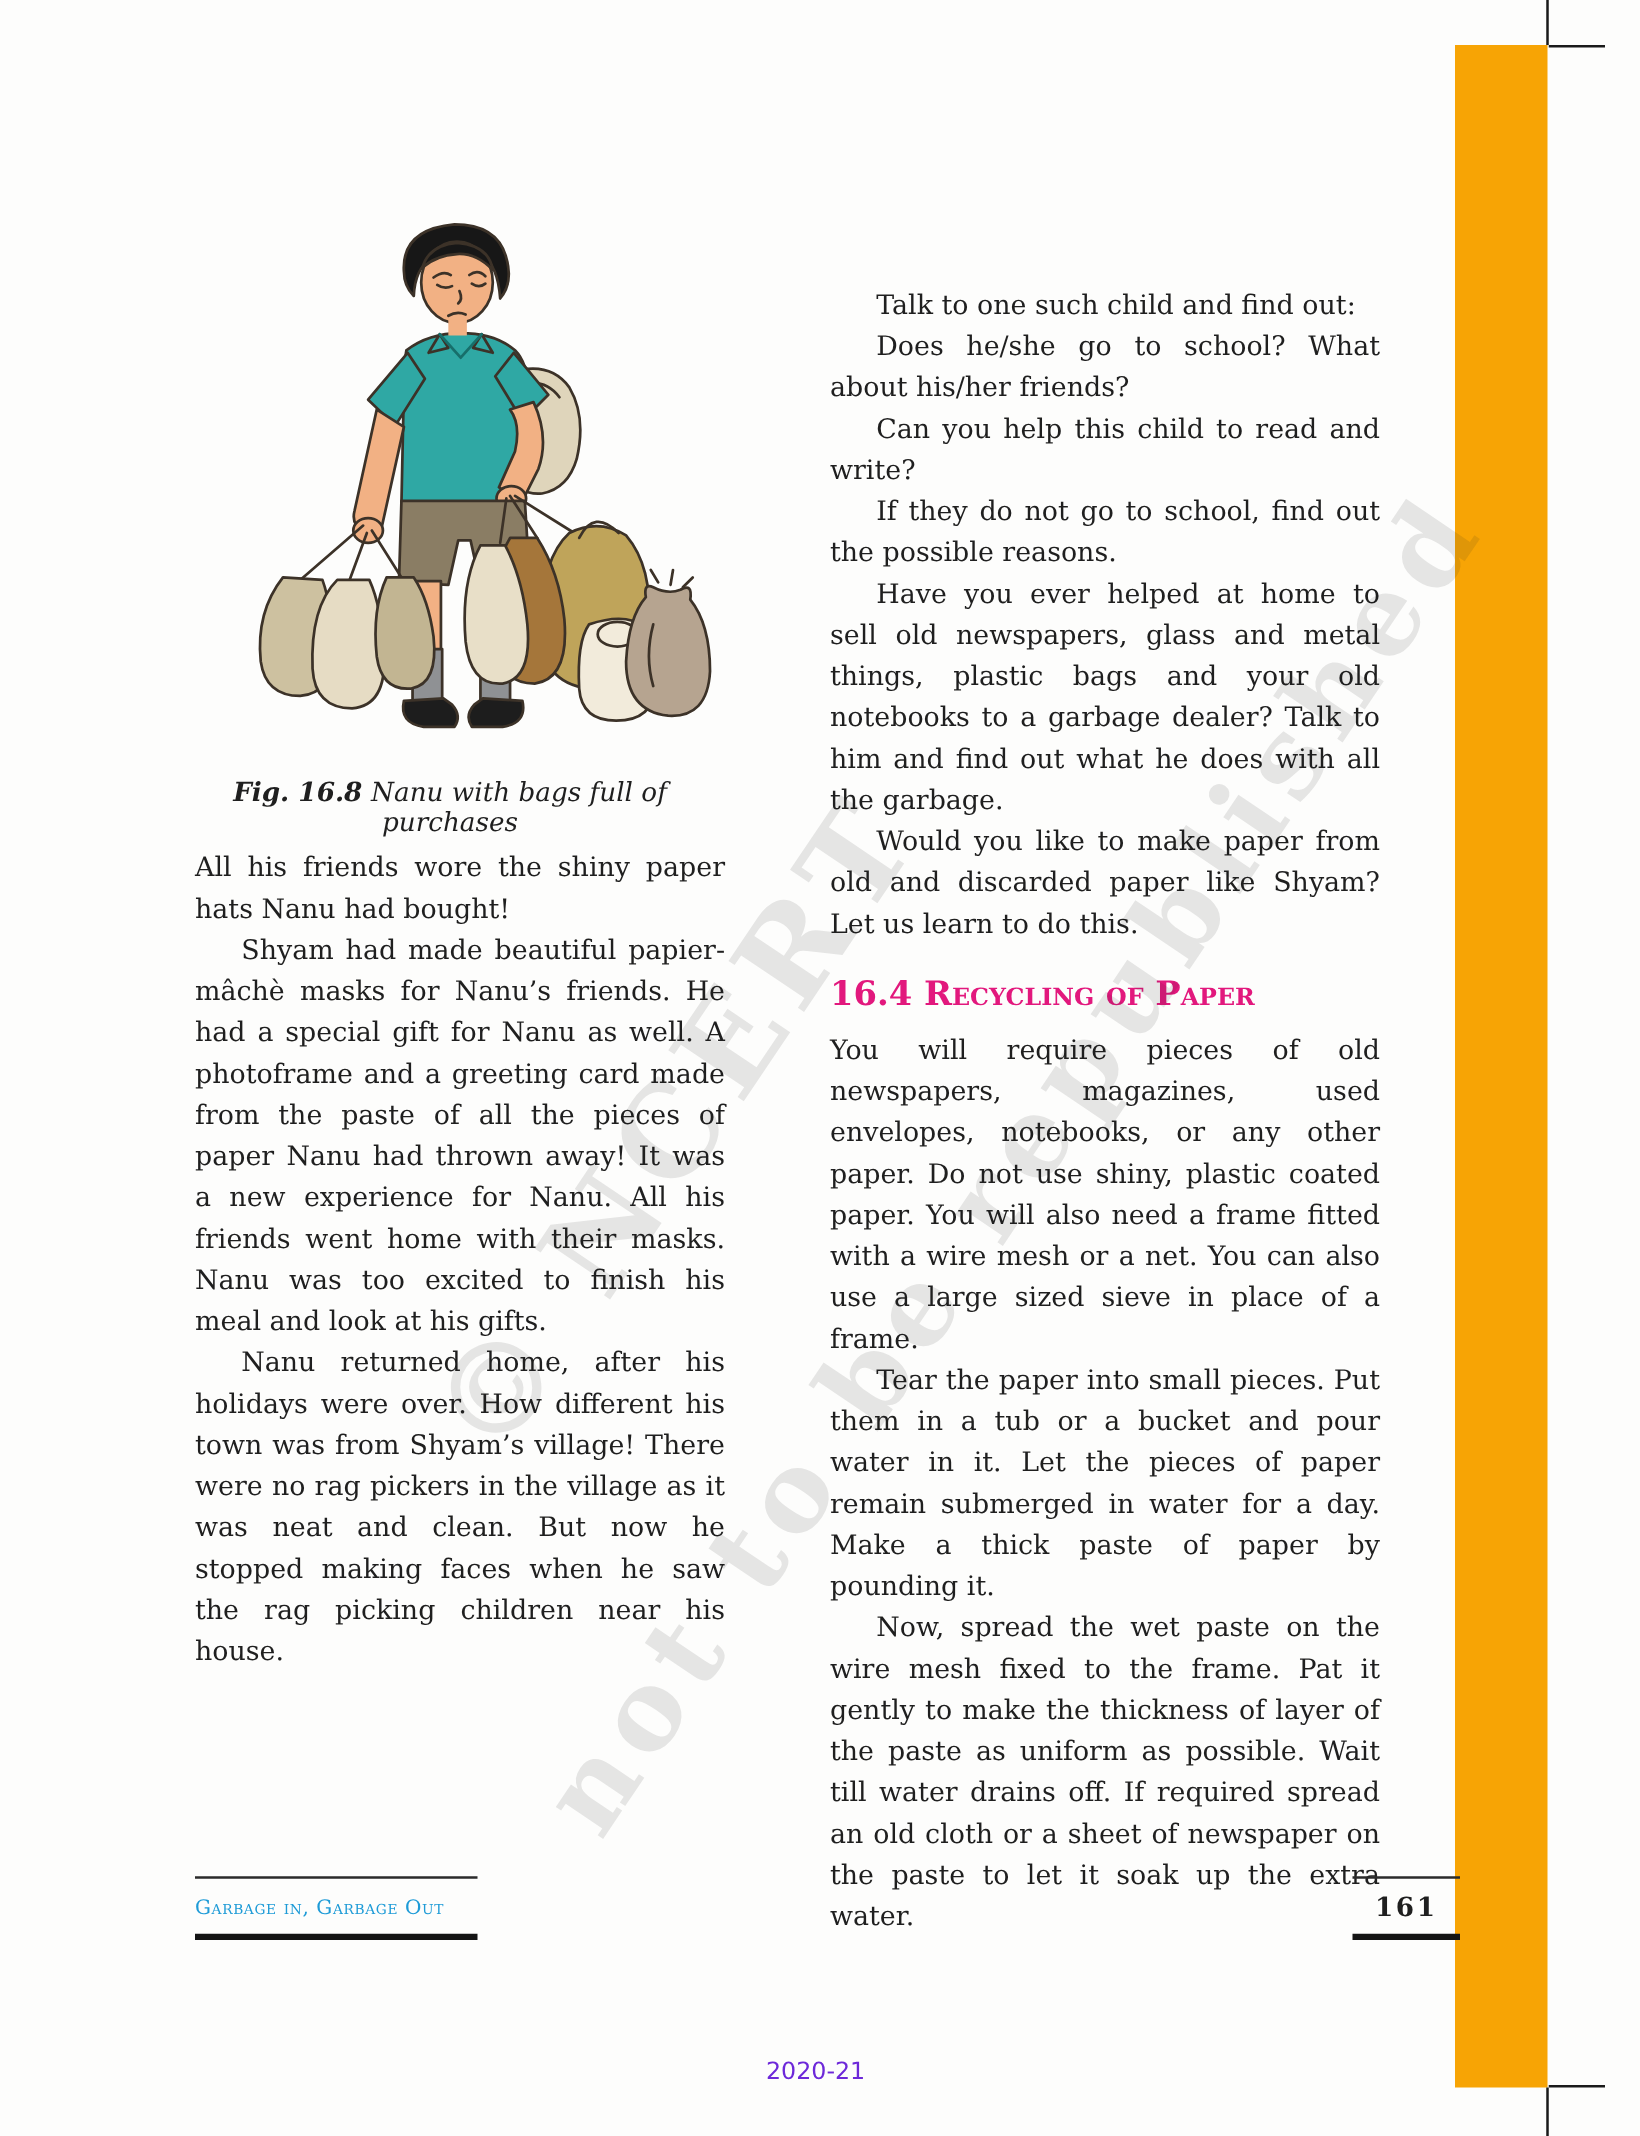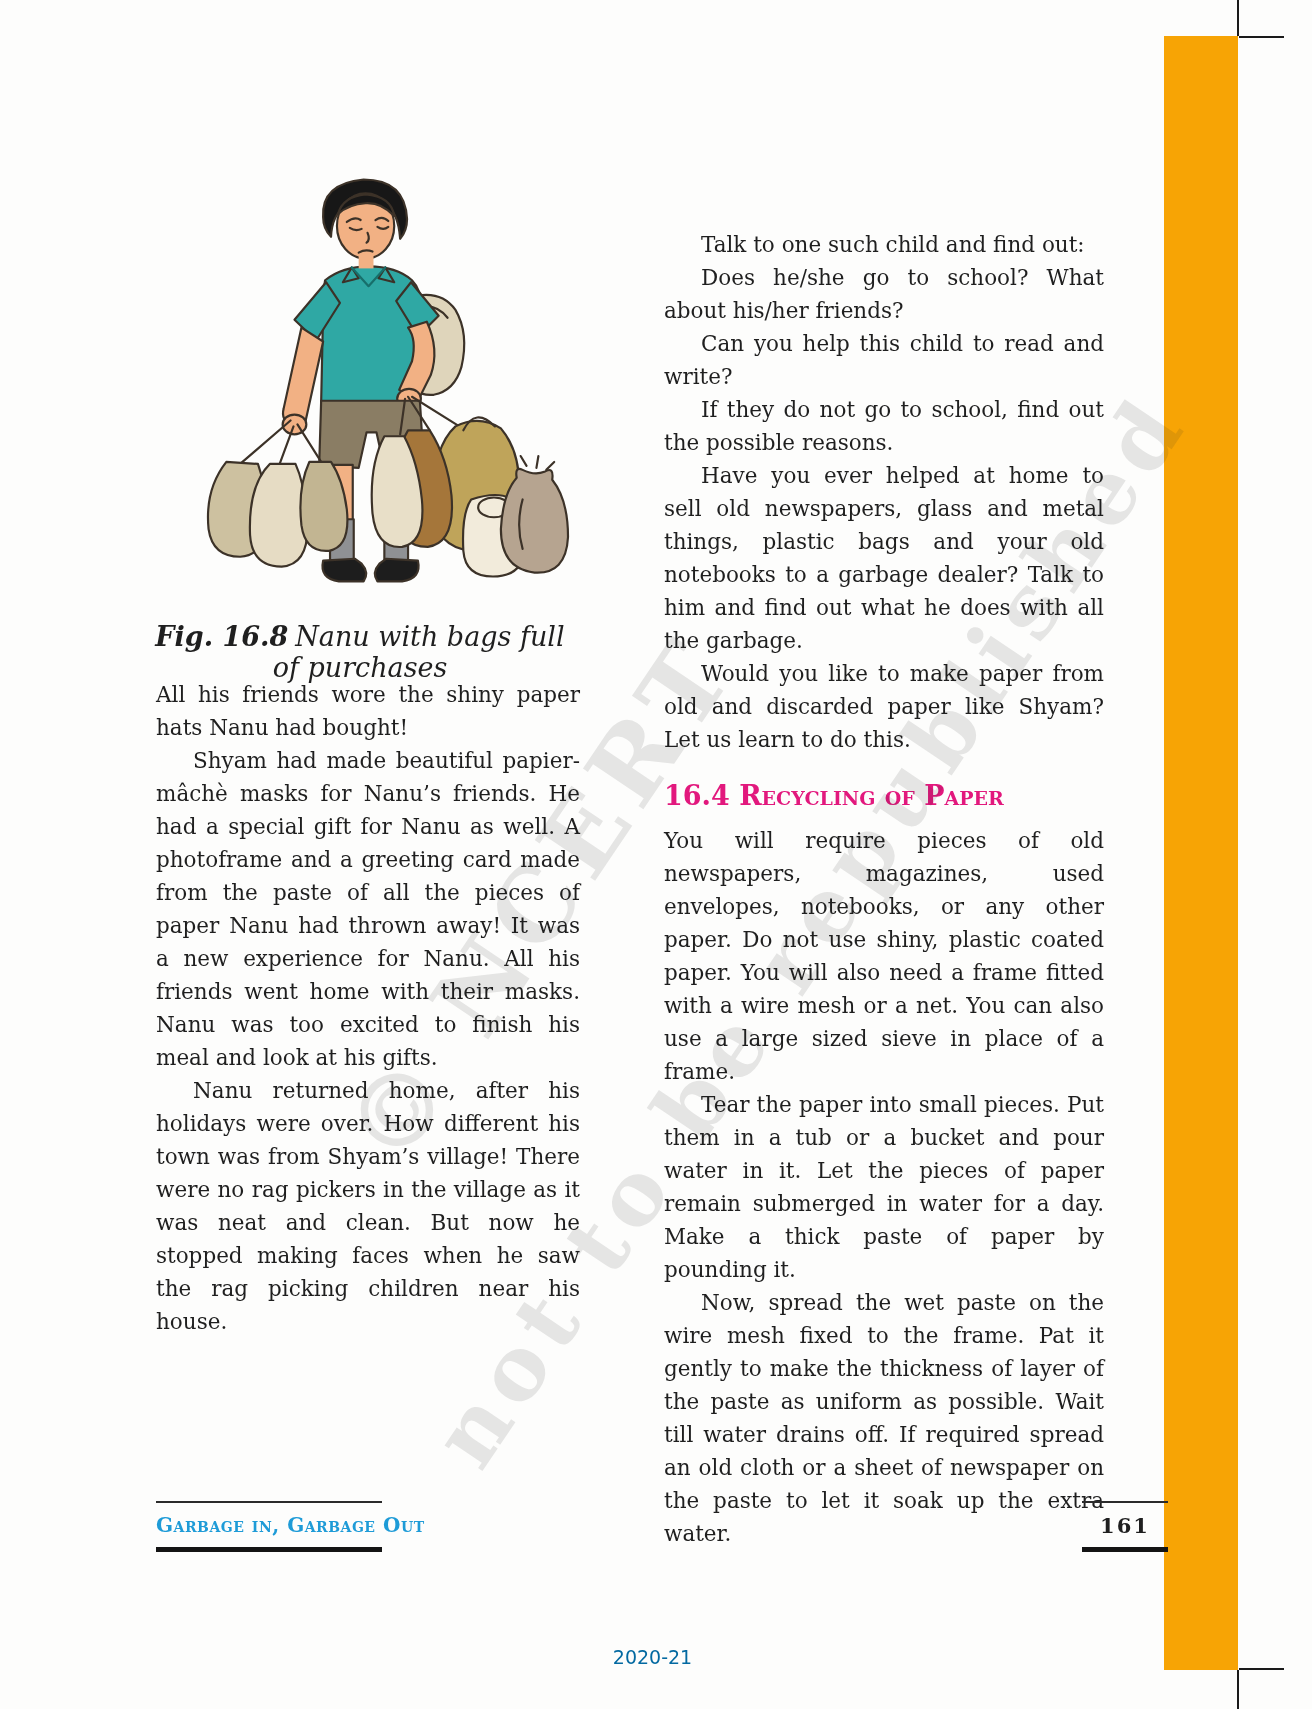--- a/index.html
+++ b/index.html
@@ -38,21 +38,21 @@
     z-index:5;
   }
   .wm1{left:540px;top:900px;font-size:100px;transform:translate(-50%,-50%) rotate(-56deg);}
   .wm2{left:810px;top:930px;font-size:88px;transform:translate(-50%,-50%) rotate(-56deg);}
 
   
   .figure{position:absolute;left:175px;top:170px;width:395px;height:418px;z-index:1;}
   .figure svg{width:100%;height:100%;}
   .caption{
     position:absolute;left:140px;top:621px;width:440px;
-    text-align:center;font-style:italic;font-size:27px;z-index:1;
+    text-align:center;font-style:italic;font-size:21px;z-index:1;
   }
   .caption .fig-label{font-weight:bold;margin-right:7px;}
 
   
   .col{position:absolute;text-align:justify;font-size:21.5px;line-height:33px;z-index:1;margin-top:48px;}
   #left-col{left:156px;top:630px;width:424px;}
   #right-col{left:664px;top:180px;width:440px;}
   .col p{margin:0;}
   .col p.indent{text-indent:37px;}
   h2.section{
@@ -61,30 +61,30 @@
     margin:24px 0 12px 0;text-align:left;
   }
 
   
   .footer-left{position:absolute;left:156px;top:1501px;width:226px;z-index:1;}
   .footer-pagebox{position:absolute;left:1082px;top:1501px;width:86px;z-index:1;}
   .rule-thin{height:2px;background:#2b2b2b;}
   .rule-thick{height:5px;background:#141414;}
   .footer-title{
     height:44px;display:flex;align-items:center;
-    font-variant:small-caps;font-weight:bold;font-size:20px;
+    font-variant:small-caps;font-weight:normal;font-size:16px;
     color:var(--blue);letter-spacing:0.5px;white-space:nowrap;
   }
   .page-number{
     height:44px;display:flex;align-items:center;justify-content:center;
     font-weight:bold;font-size:21px;letter-spacing:2px;
   }
   .edition-year{
     position:absolute;left:0;top:1646px;width:1305px;text-align:center;
-    font-family:"DejaVu Sans", sans-serif;font-size:19px;color:#0369a1;z-index:1;
+    font-family:"DejaVu Sans", sans-serif;font-size:19px;color:#6d28d9;z-index:1;
   }
 </style>
 </head>
 <body>
 
 <div class="page">
 
   <div class="edge-bar"></div>
   <div class="crop tr-v"></div>
   <div class="crop tr-h"></div>

